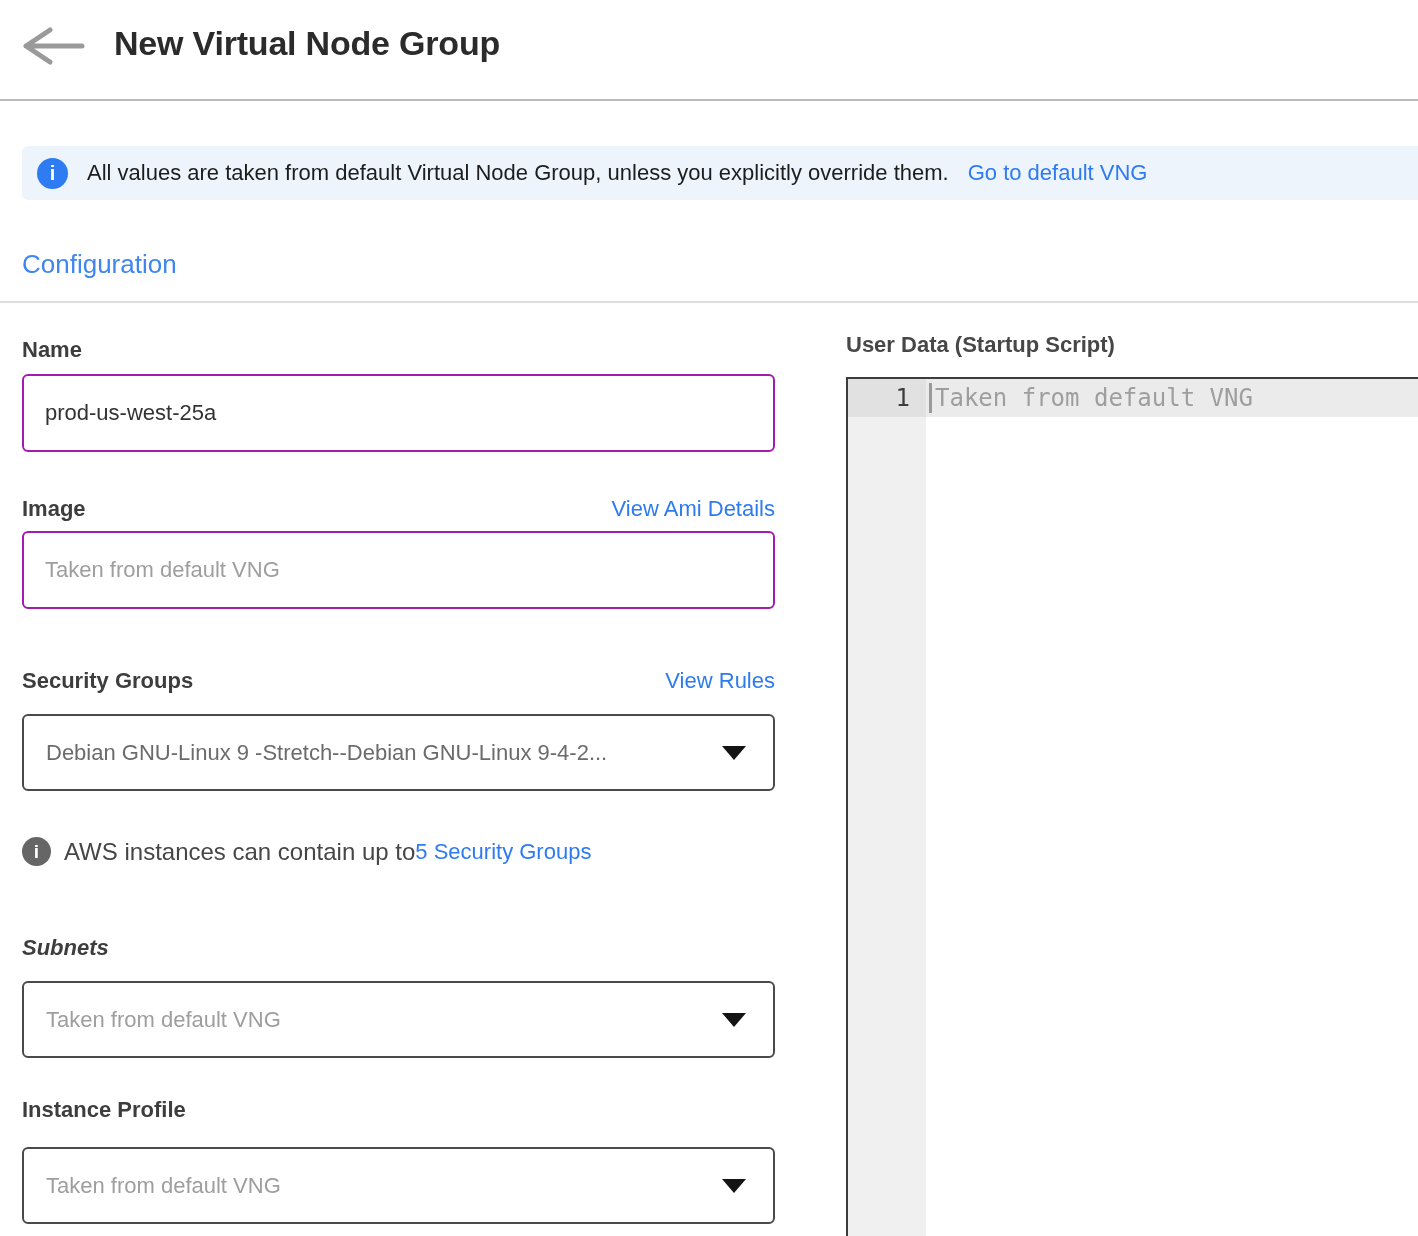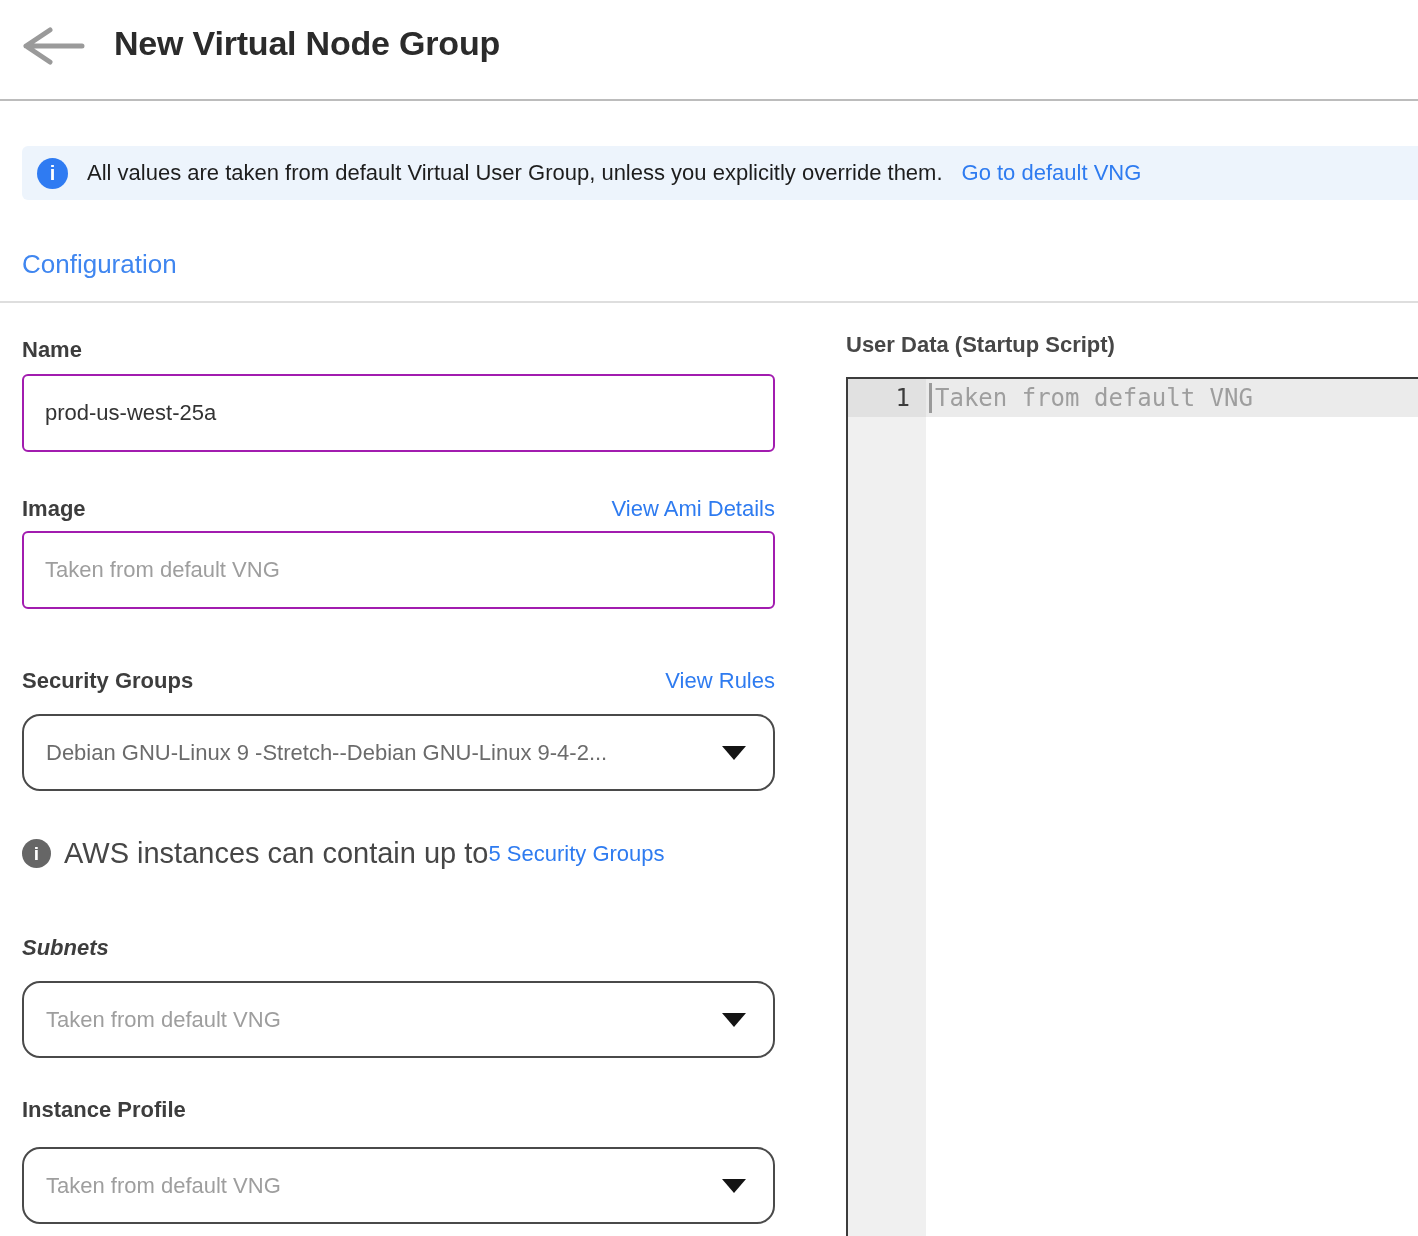--- a/index.html
+++ b/index.html
@@ -53,41 +53,41 @@
   .sel-ip     { top:1147px; }
 
   .text-input {
     width:753px; height:78px; border:2px solid #a21caf; border-radius:6px;
     background:#fff; font-family:"Liberation Sans", sans-serif;
     font-size:22px; color:#333; padding:10px 21px; outline:none; display:block;
   }
   .text-input::placeholder { color:#9e9e9e; opacity:1; }
 
   .select-box {
-    width:753px; height:77px; border:2px solid #4a4a4a; border-radius:18px;
+    width:753px; height:77px; border:2px solid #4a4a4a; border-radius:6px;
     background:#fff; display:flex; align-items:center; cursor:pointer;
   }
   .select-text {
     flex:1 1 auto; font-size:22px; color:#6b6b6b; padding-left:22px; padding-right:14px;
     white-space:nowrap; overflow:hidden; text-overflow:ellipsis;
   }
   .select-text.placeholder { color:#9e9e9e; }
   .caret-down {
     flex:0 0 auto; width:0; height:0; margin-right:27px;
     border-left:12px solid transparent; border-right:12px solid transparent;
     border-top:14px solid #141414;
   }
 
   .note { display:flex; align-items:center; }
   .info-icon-gray {
     width:29px; height:29px; border-radius:50%; background:#666;
     color:#fff; font-size:19px; font-weight:700; font-style:normal;
     display:flex; align-items:center; justify-content:center; flex:0 0 auto;
   }
-  .note-text { margin-left:13px; font-size:29px; color:#464646; }
+  .note-text { margin-left:13px; font-size:24px; color:#464646; }
   .note-link { font-size:22px; color:#2e7bf0; cursor:pointer; }
 
   
   .ud-label { left:846px; top:332px; font-size:22px; font-weight:700; color:#474747; }
   .editor {
     left:846px; right:0; top:377px; bottom:0;
     border-top:2px solid #3c3c3c; border-left:2px solid #3c3c3c;
     background:#fff; cursor:text;
   }
   .editor-gutter {
@@ -116,21 +116,21 @@
 <div id="page">
 
   <svg class="abs back-arrow" viewBox="0 0 66 40" fill="none">
     <path d="M30 4 L6 20 L30 36 M6 20 H62" stroke="#9a9a9a" stroke-width="5" stroke-linecap="round" stroke-linejoin="round" fill="none"></path>
   </svg>
   <h1 class="abs page-title">New Virtual Node Group</h1>
   <div class="abs divider-top"></div>
 
   <div class="abs banner">
     <span class="info-icon-blue">i</span>
-    <span class="banner-text">All values are taken from default Virtual User Group, unless you explicitly override them.</span>
+    <span class="banner-text">All values are taken from default Virtual Node Group, unless you explicitly override them.</span>
     <a class="banner-link">Go to default VNG</a>
   </div>
 
   <div class="abs config-heading">Configuration</div>
   <div class="abs divider-config"></div>
 
   <div class="abs col-l lbl-name field-label">Name</div>
   <input class="abs col-l inp-name text-input" type="text" value="prod-us-west-25a" style="">
 
   <div class="abs col-l row-image label-row">

